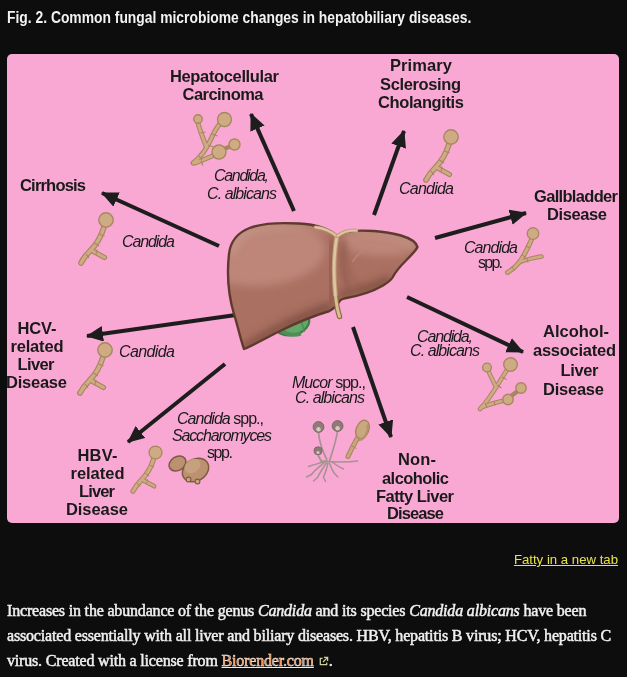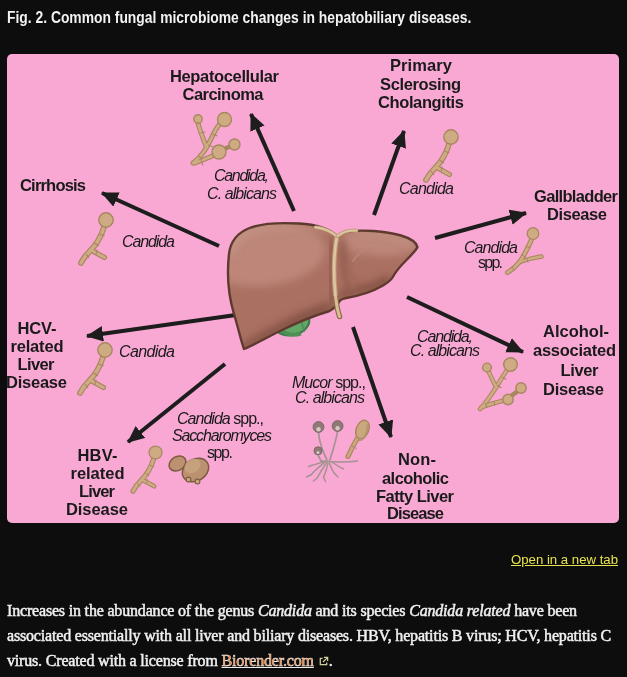--- a/index.html
+++ b/index.html
@@ -241,20 +241,20 @@
     <text x="329" y="388" textLength="74"><tspan>Mucor</tspan><tspan font-style="normal"> spp.,</tspan></text>
     <text x="330" y="402.5" textLength="70">C. albicans</text>
     <text x="220.5" y="424" textLength="87"><tspan>Candida</tspan><tspan font-style="normal"> spp.,</tspan></text>
     <text x="222" y="441" textLength="100">Saccharomyces</text>
     <text x="220" y="457.5" textLength="26" font-style="normal">spp.</text>
     <text x="148.5" y="247" textLength="53">Candida</text>
     <text x="147" y="356.5" textLength="56">Candida</text>
   </g>
 </svg>
 </div>
-<div class="open">Open in a new tab</div>
-<div class="para">Increases in the abundance of the genus <i>Candida</i> and its species <i>Candida related</i> have been<br>associated essentially with all liver and biliary diseases. HBV, hepatitis B virus; HCV, hepatitis C<br>virus. Created with a license from <span class="lnk">Biorender.com</span>&nbsp;<svg width="11" height="11" viewBox="0 0 12 12" style="vertical-align:-1px">
+<div class="open">Fatty in a new tab</div>
+<div class="para">Increases in the abundance of the genus <i>Candida</i> and its species <i>Candida albicans</i> have been<br>associated essentially with all liver and biliary diseases. HBV, hepatitis B virus; HCV, hepatitis C<br>virus. Created with a license from <span class="lnk">Biorender.com</span>&nbsp;<svg width="11" height="11" viewBox="0 0 12 12" style="vertical-align:-1px">
       <g fill="none" stroke="#cfcf9a" stroke-width="1.4">
         <path d="M5 2.5 H2.5 V9.5 H9.5 V7"></path>
         <path d="M6.5 1.5 H10.5 V5.5"></path>
         <path d="M10 2 L5.5 6.5"></path>
       </g>
     </svg>.</div>
 
 </body></html>

